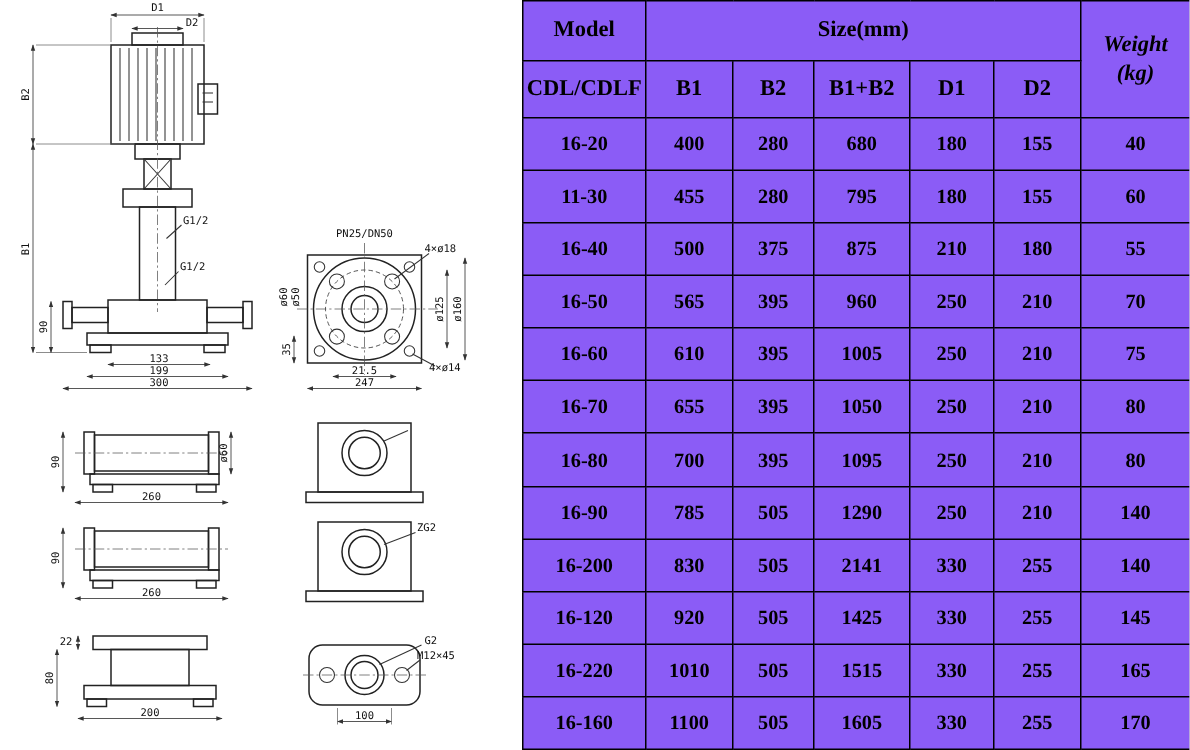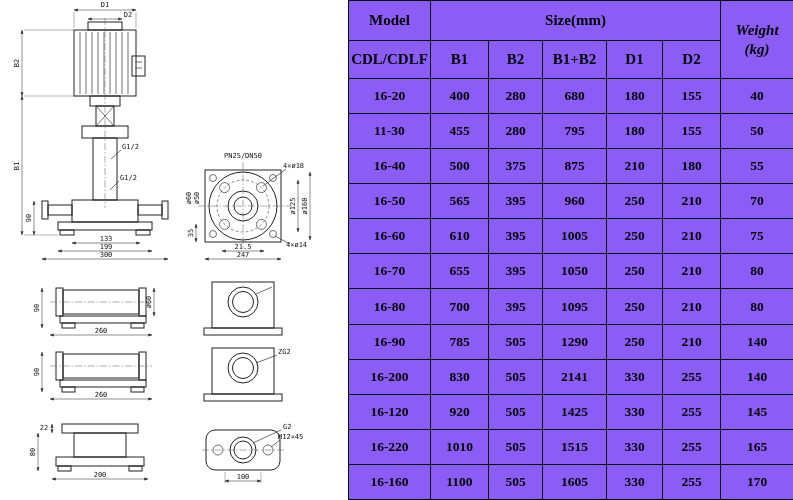--- a/index.html
+++ b/index.html
@@ -256,21 +256,21 @@
           <td>155</td>
           <td>40</td>
         </tr>
         <tr>
           <td>11-30</td>
           <td>455</td>
           <td>280</td>
           <td>795</td>
           <td>180</td>
           <td>155</td>
-          <td>50</td>
+          <td>60</td>
         </tr>
         <tr>
           <td>16-40</td>
           <td>500</td>
           <td>375</td>
           <td>875</td>
           <td>210</td>
           <td>180</td>
           <td>55</td>
         </tr>

